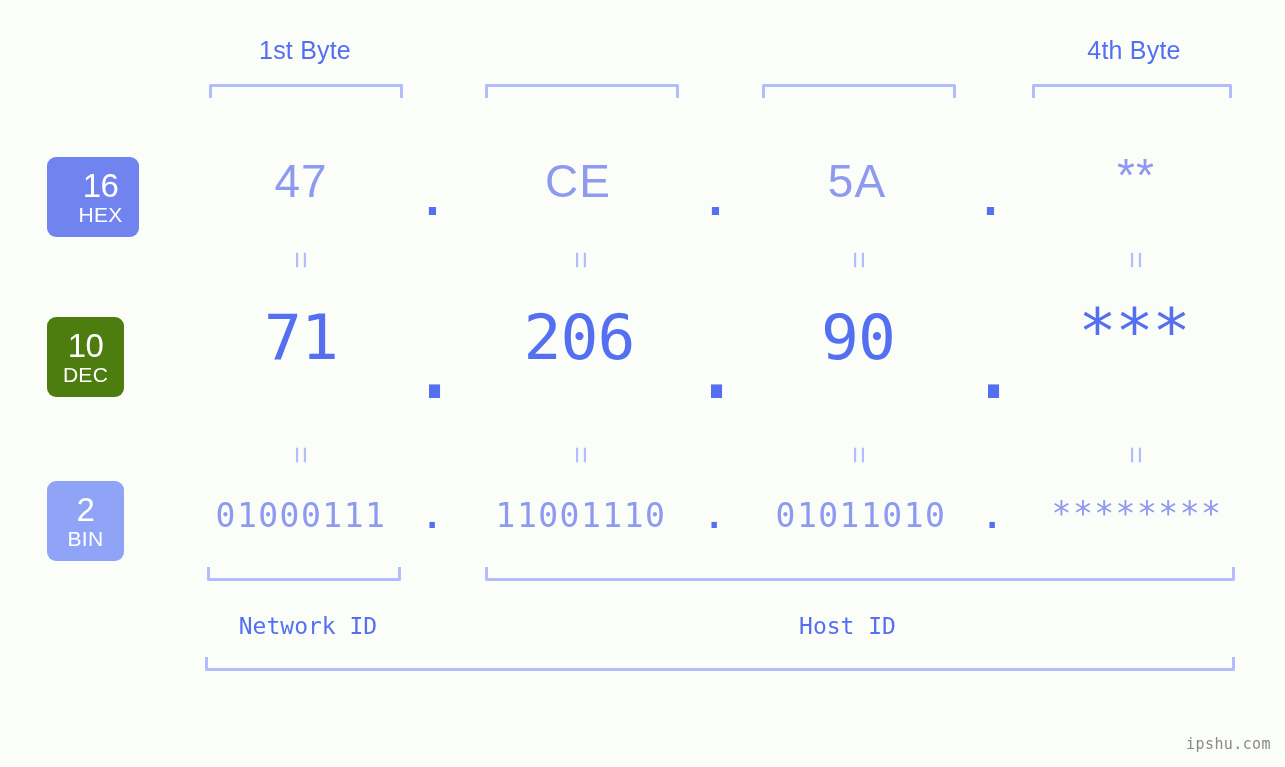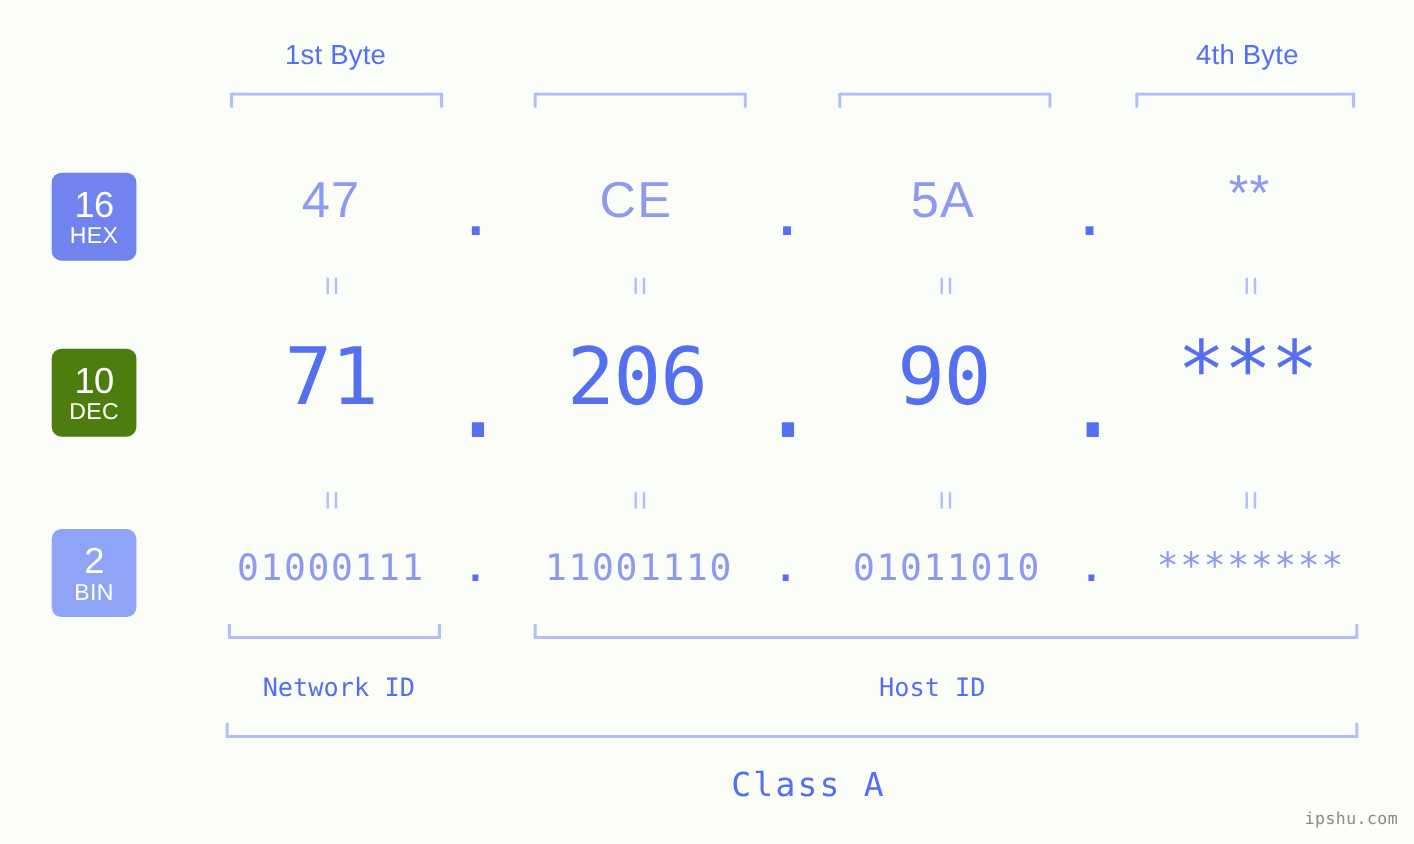--- a/index.html
+++ b/index.html
@@ -73,21 +73,21 @@
     font-size: 33px;
     font-weight: 400;
     letter-spacing: -0.5px;
     margin-bottom: 2px;
   }
   .badge .abbr {
     font-size: 21px;
     font-weight: 400;
     letter-spacing: 0.3px;
   }
-  #badge-hex { top: 157px; background: #7083ee; }
+  #badge-hex { top: 157px; background: #7083ee; padding-left: 15px; }
   #badge-dec { top: 317px; background: #4d7c0f; }
   #badge-bin { top: 481px; background: #8fa3f7; }
 
   
   .cell {
     position: absolute;
     text-align: center;
     white-space: nowrap;
     line-height: 1;
   }
@@ -103,21 +103,21 @@
     top: 178px;
     font-family: "DejaVu Sans Mono", monospace;
     font-size: 44px;
     color: #5470f0;
     font-weight: 700;
   }
   
   .row-dec .cell {
     top: 306px;
     font-family: "DejaVu Sans Mono", monospace;
-    font-size: 72px;
+    font-size: 63px;
     color: #5470f0;
     letter-spacing: -1px;
   }
   .row-dec .dot {
     top: 322px;
     font-family: "DejaVu Sans Mono", monospace;
     font-size: 90px;
     color: #5470f0;
   }
   
@@ -241,17 +241,16 @@
     <div class="cell" style="left:1038px; width:198px; top:497px;">********</div>
   </div>
 
   <div class="bracket-bottom" style="left:207px; top:567px; width:194px;"></div>
   <div class="bracket-bottom" style="left:485px; top:567px; width:750px;"></div>
 
   <div class="region-label" style="left:208px; top:613px; width:200px;">Network ID</div>
   <div class="region-label" style="left:660px; top:613px; width:375px;">Host ID</div>
 
   <div class="bracket-bottom" style="left:205px; top:657px; width:1030px;"></div>
-  <div class="region-label" id="class-label" style="left:570px; top:697px; width:330px;">Class A</div>
 
   <div id="watermark">ipshu.com</div>
 
 </div>
 
 </body></html>

